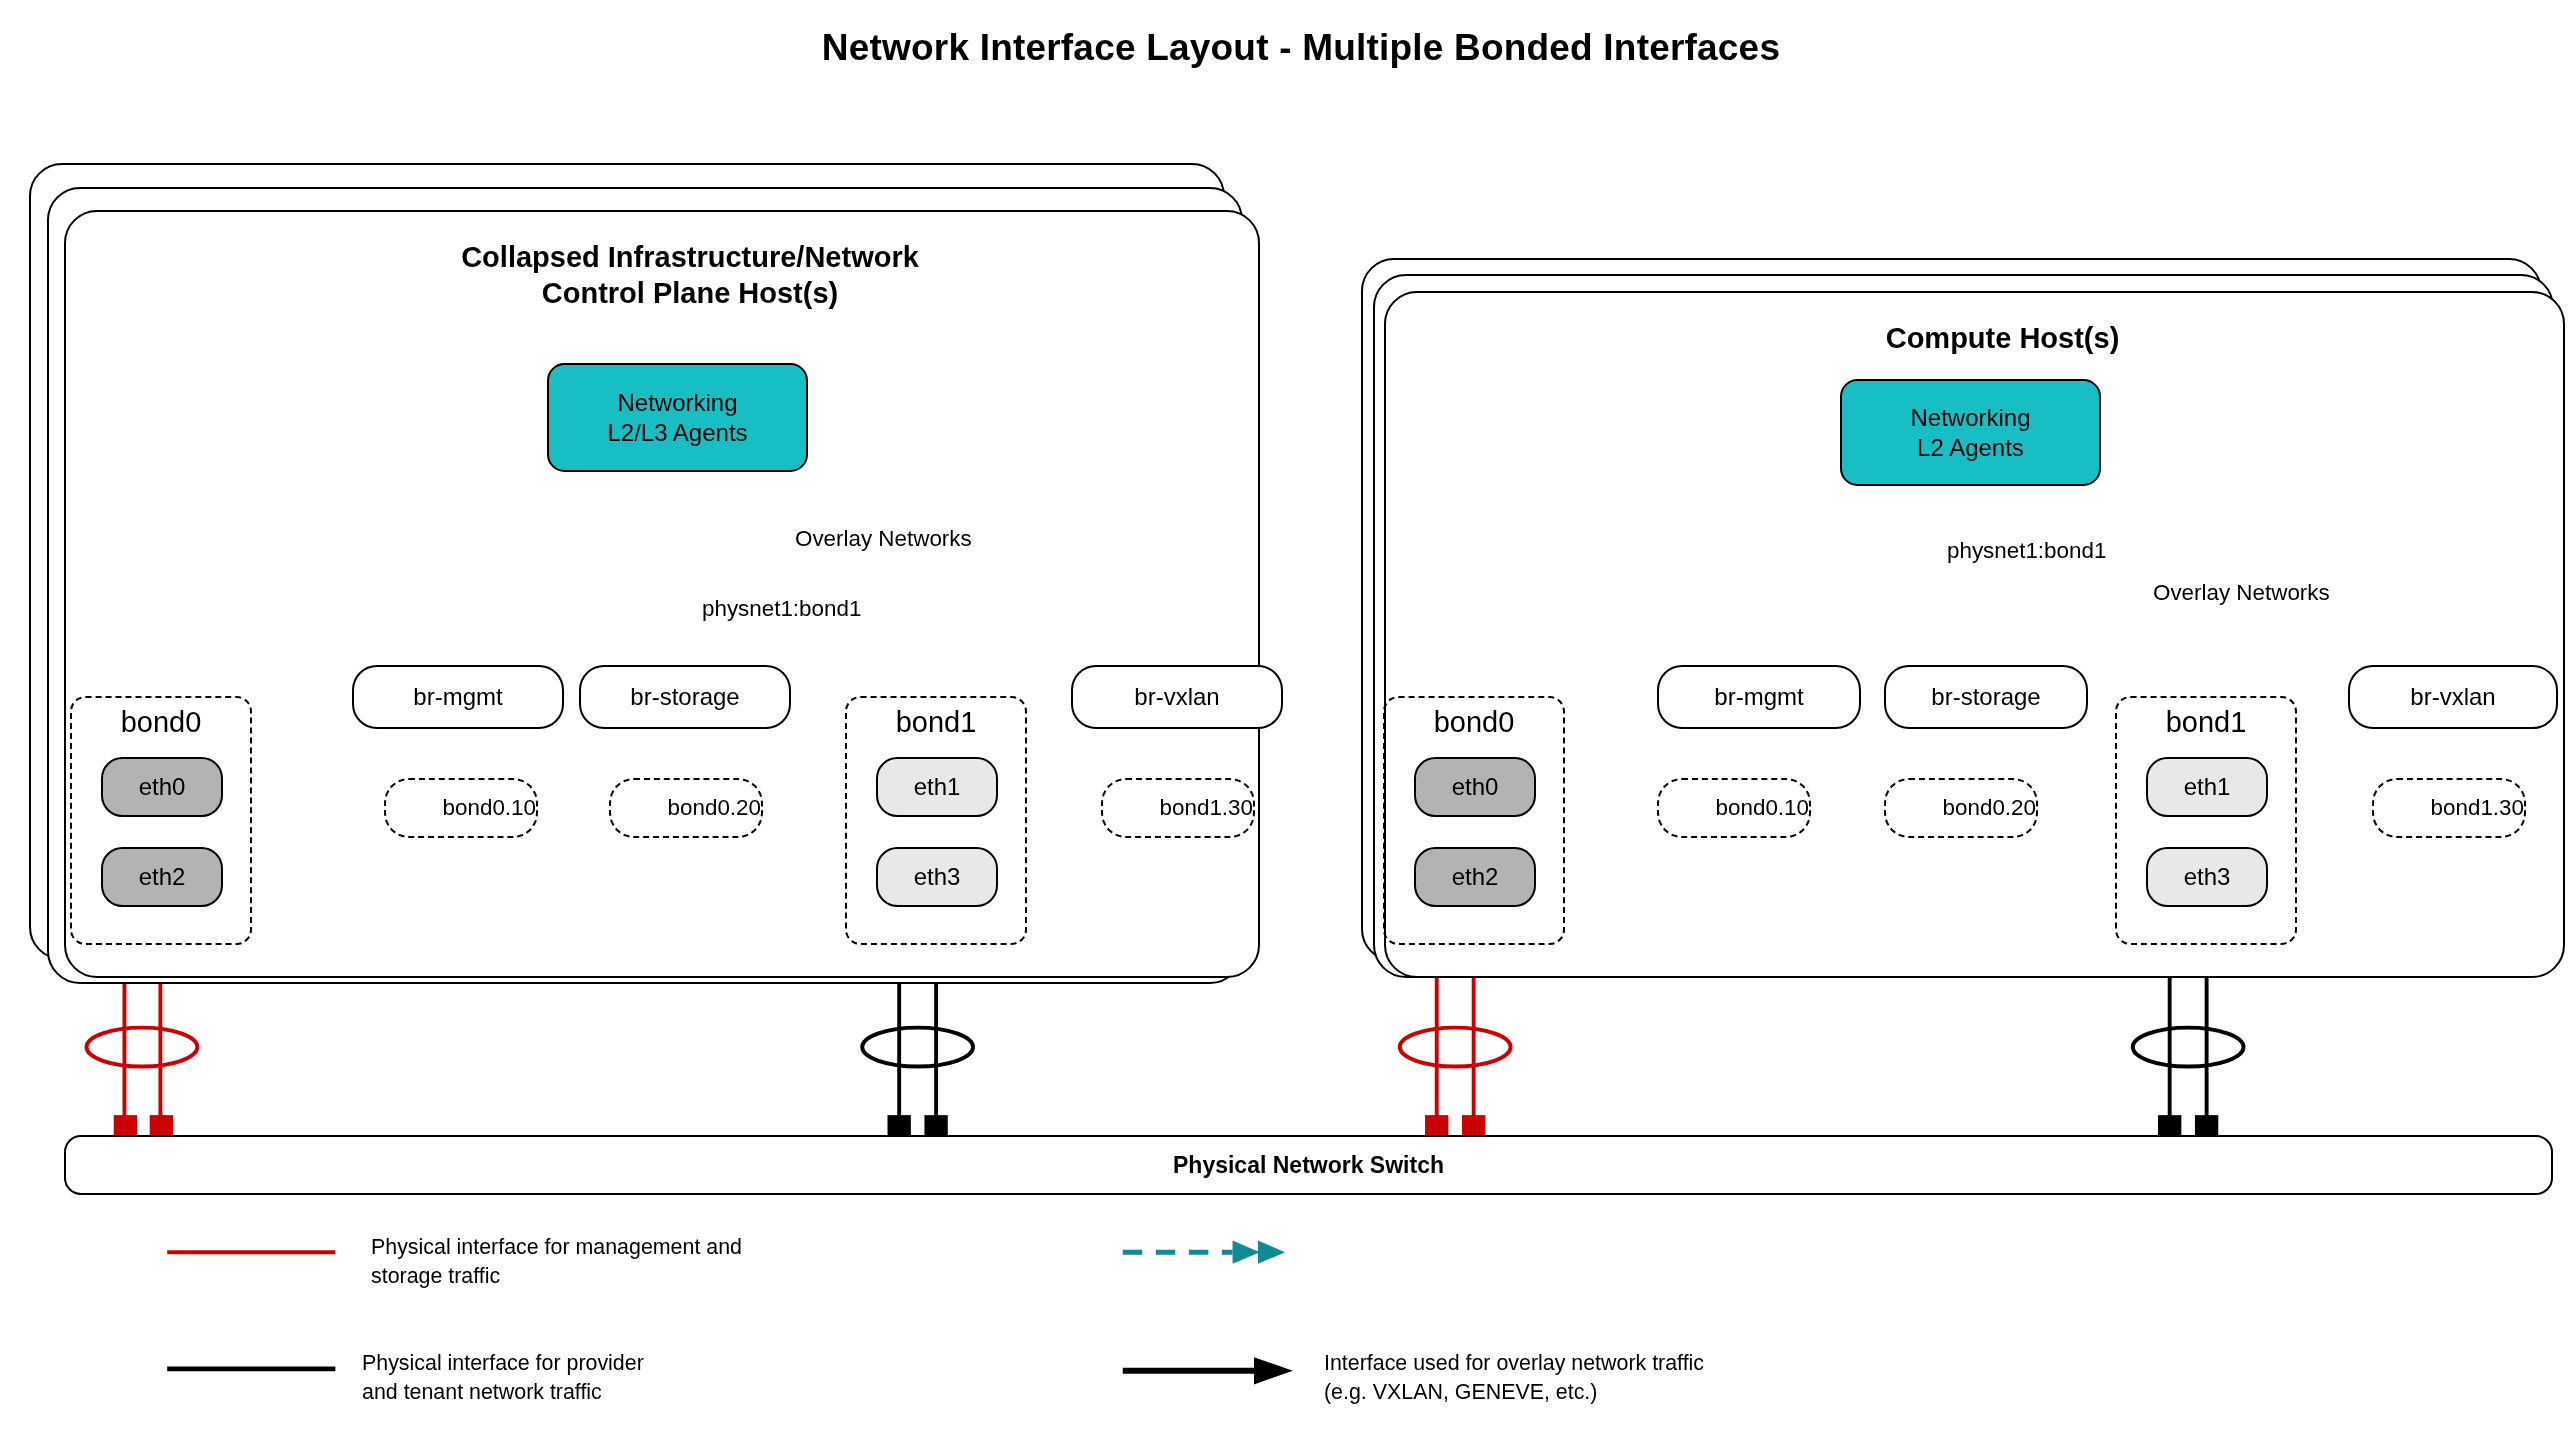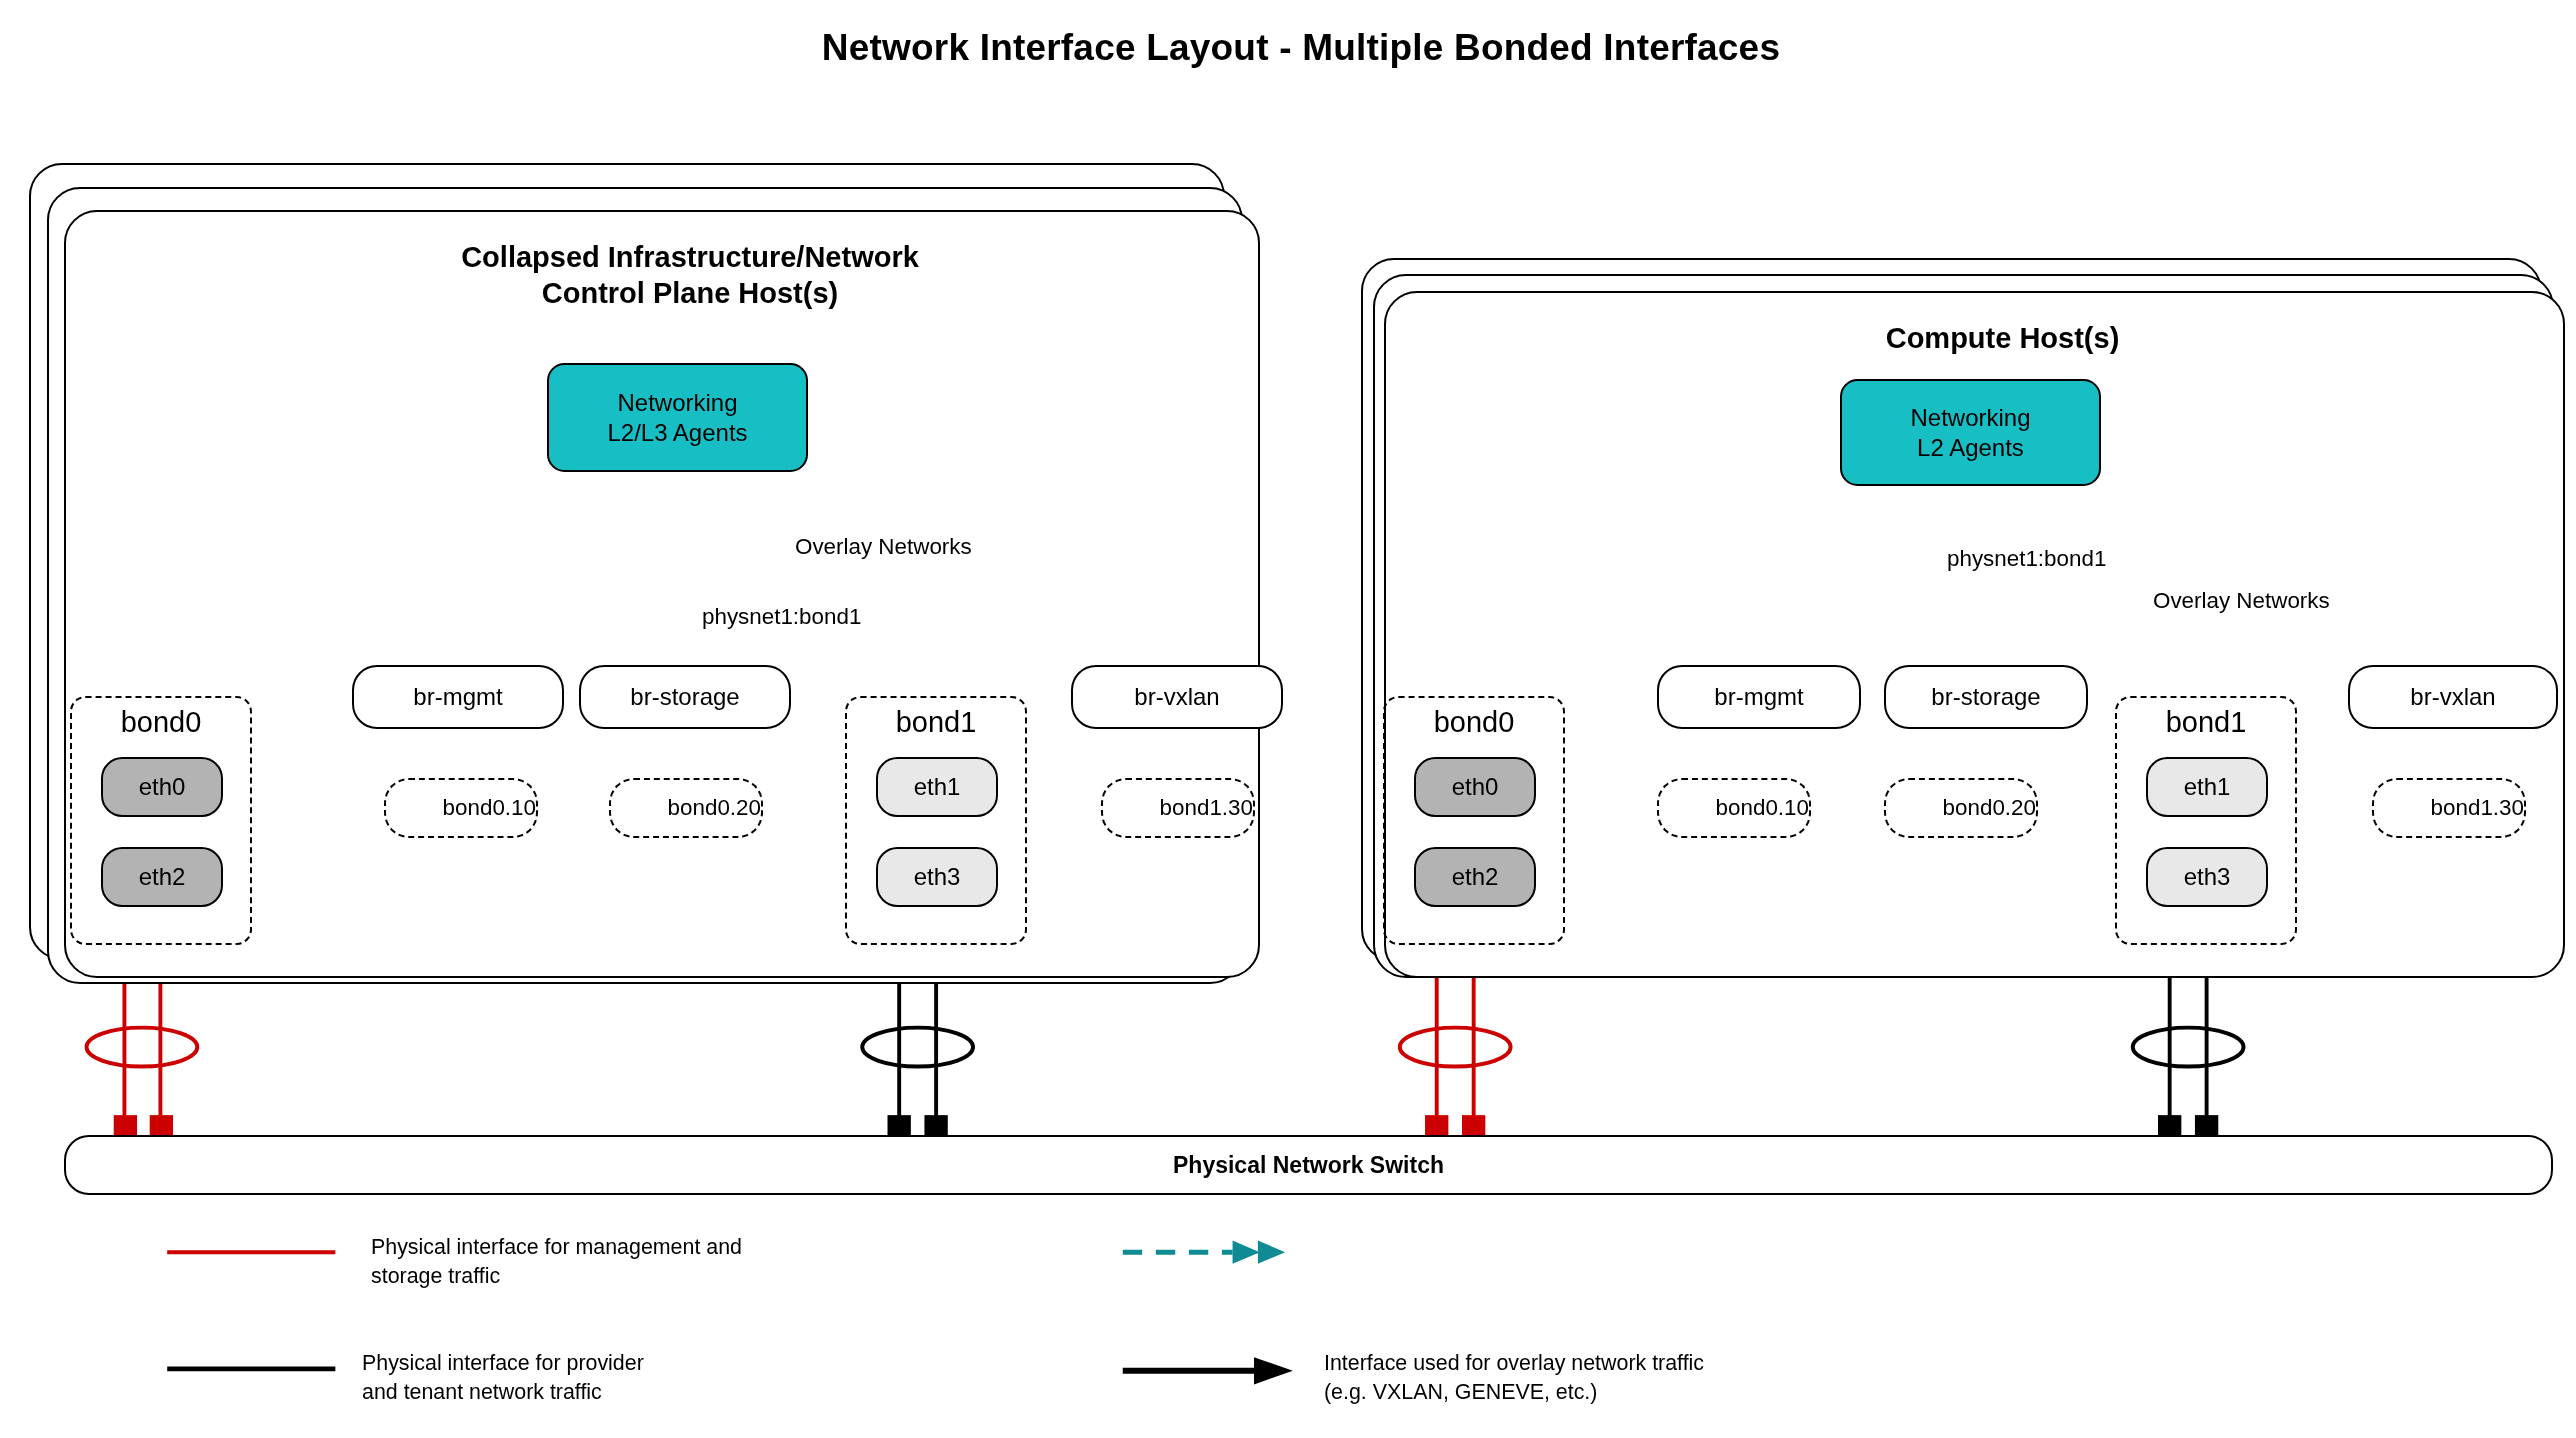--- a/index.html
+++ b/index.html
@@ -147,21 +147,20 @@
     font-size: 23px;
     font-weight: bold;
     box-sizing: border-box;
   }
 
   
   .edge-label {
     position: absolute;
     font-size: 22.4px;
     white-space: nowrap;
-    margin-top: 8px;
   }
 
   
   .legend-text {
     position: absolute;
     font-size: 21.4px;
     line-height: 1.35;
     white-space: pre-line;
   }
 </style>
@@ -363,21 +362,21 @@
   <div class="bond-box" style="left:2115px; top:696px; width:182px; height:249px;">
     <div class="bond-label">bond1</div>
   </div>
   <div class="nic nic-light" style="left:2146px; top:757px; width:122px; height:60px;">
     <span>eth1</span>
   </div>
   <div class="nic nic-light" style="left:2146px; top:847px; width:122px; height:60px;">
     <span>eth3</span>
   </div>
 
-  <div class="switch-bar" style="left:64px; top:1135px; width:2489px; height:60px;">
+  <div class="switch-bar" style="left:64px; top:1135px; width:2489px; height:60px;border-radius:17px;">
     <span>Physical Network Switch</span>
   </div>
 
   <div class="legend-text" style="left:371px; top:1233px; width:544px;">Physical interface for management and<br>storage traffic</div>
   <div class="legend-text" style="left:362px; top:1349px; width:544px;">Physical interface for provider<br>and tenant network traffic</div>
   <div class="legend-text" style="left:1324px; top:1349px; width:603px;">Interface used for overlay network traffic<br>(e.g. VXLAN, GENEVE, etc.)</div>
 
 </div>
 
 

